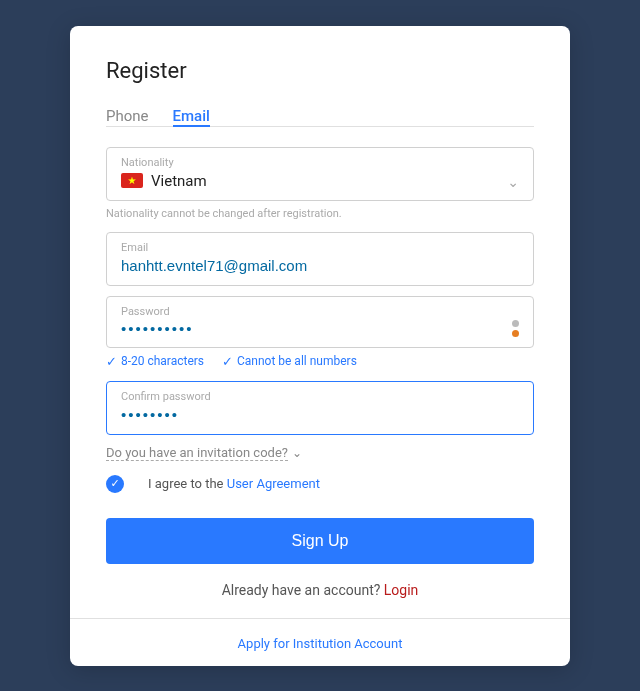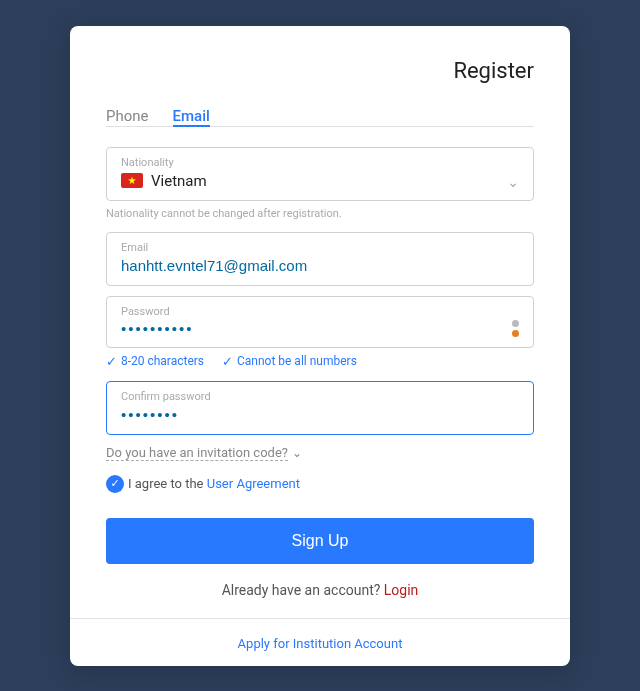--- a/index.html
+++ b/index.html
@@ -14,21 +14,21 @@
     }
     .card {
       background: #fff;
       border-radius: 8px;
       width: 500px;
       padding: 32px 36px 0 36px;
       box-shadow: 0 4px 24px rgba(0,0,0,0.18);
       overflow: hidden;
     }
     .card-title {
-      text-align: right;
+      text-align: left;
       font-size: 22px;
       font-weight: 400;
       color: #222;
       margin-bottom: 24px;
     }
     .tabs {
       display: flex;
       gap: 24px;
       border-bottom: 1px solid #e0e0e0;
       margin-bottom: 20px;
@@ -178,21 +178,21 @@
       border-bottom: 1px dashed #aaa;
       cursor: pointer;
     }
     .invitation-arrow {
       font-size: 12px;
       color: #888;
     }
     .agree-row {
       display: flex;
       align-items: center;
-      gap: 4px;
+      gap: 24px;
       margin-bottom: 25px;
     }
     .checkbox-checked {
       width: 18px;
       height: 18px;
       background: #2979ff;
       border-radius: 50%;
       display: flex;
       align-items: center;
       justify-content: center;

